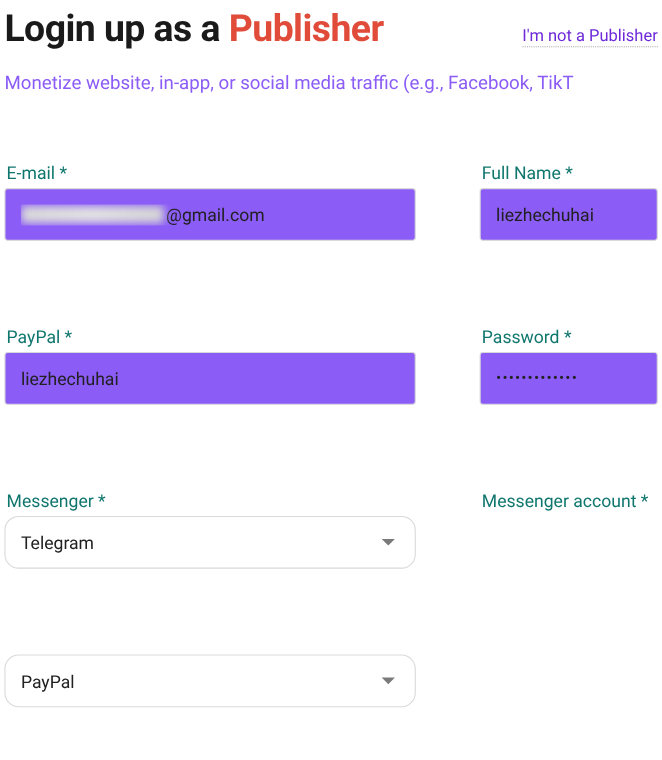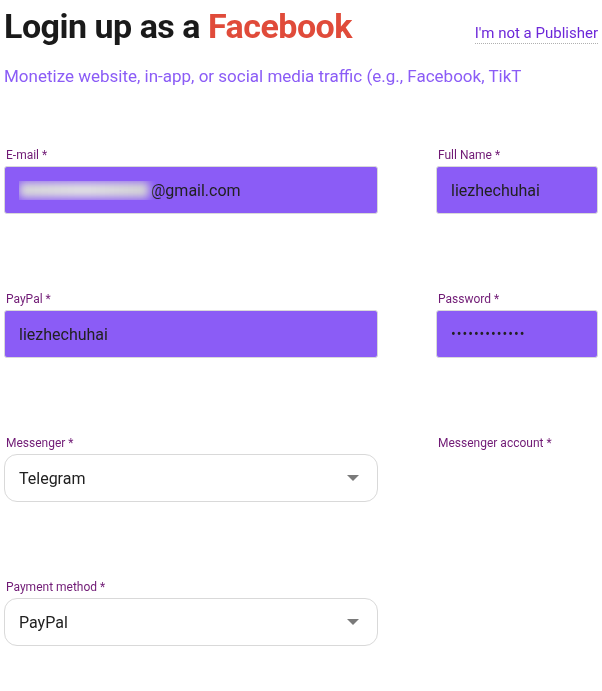--- a/index.html
+++ b/index.html
@@ -63,22 +63,22 @@
       flex-direction: column;
       width: 374px;
       min-width: 0;
       flex-shrink: 0;
     }
     .field.right {
       width: 200px;
       flex-shrink: 1;
     }
     .field-label {
-      font-size: 12px;
-      color: #701a75;
+      font-size: 16px;
+      color: #0f766e;
       margin-bottom: 4px;
       padding-left: 2px;
     }
     .input-wrap {
       position: relative;
       border: 1px solid #d9d9d9;
       border-radius: 3px;
       height: 48px;
       display: flex;
       align-items: center;
@@ -142,21 +142,21 @@
       border-radius: 2px;
     }
   </style>
 </head>
 <body>
 
 <div class="container">
 
   <div class="header">
     <h1 class="title">
-      <span>Login up as a </span><span class="title-accent">Facebook</span>
+      <span>Login up as a </span><span class="title-accent">Publisher</span>
     </h1>
     <span class="not-publisher">I'm not a Publisher</span>
   </div>
 
   <div class="subtitle">Monetize website, in-app, or social media traffic (e.g., Facebook, TikT</div>
 
   <div class="form">
 
     <div class="row">
       <div class="field">
@@ -199,21 +199,20 @@
           <span class="chevron-down"></span>
         </div>
       </div>
       <div class="field right">
         <div class="field-label">Messenger account *</div>
       </div>
     </div>
 
     <div class="row">
       <div class="field">
-        <div class="field-label">Payment method *</div>
         <div class="select-wrap">
           <span class="select-text">PayPal</span>
           <span class="chevron-down"></span>
         </div>
       </div>
     </div>
 
   </div>
 
 </div>

